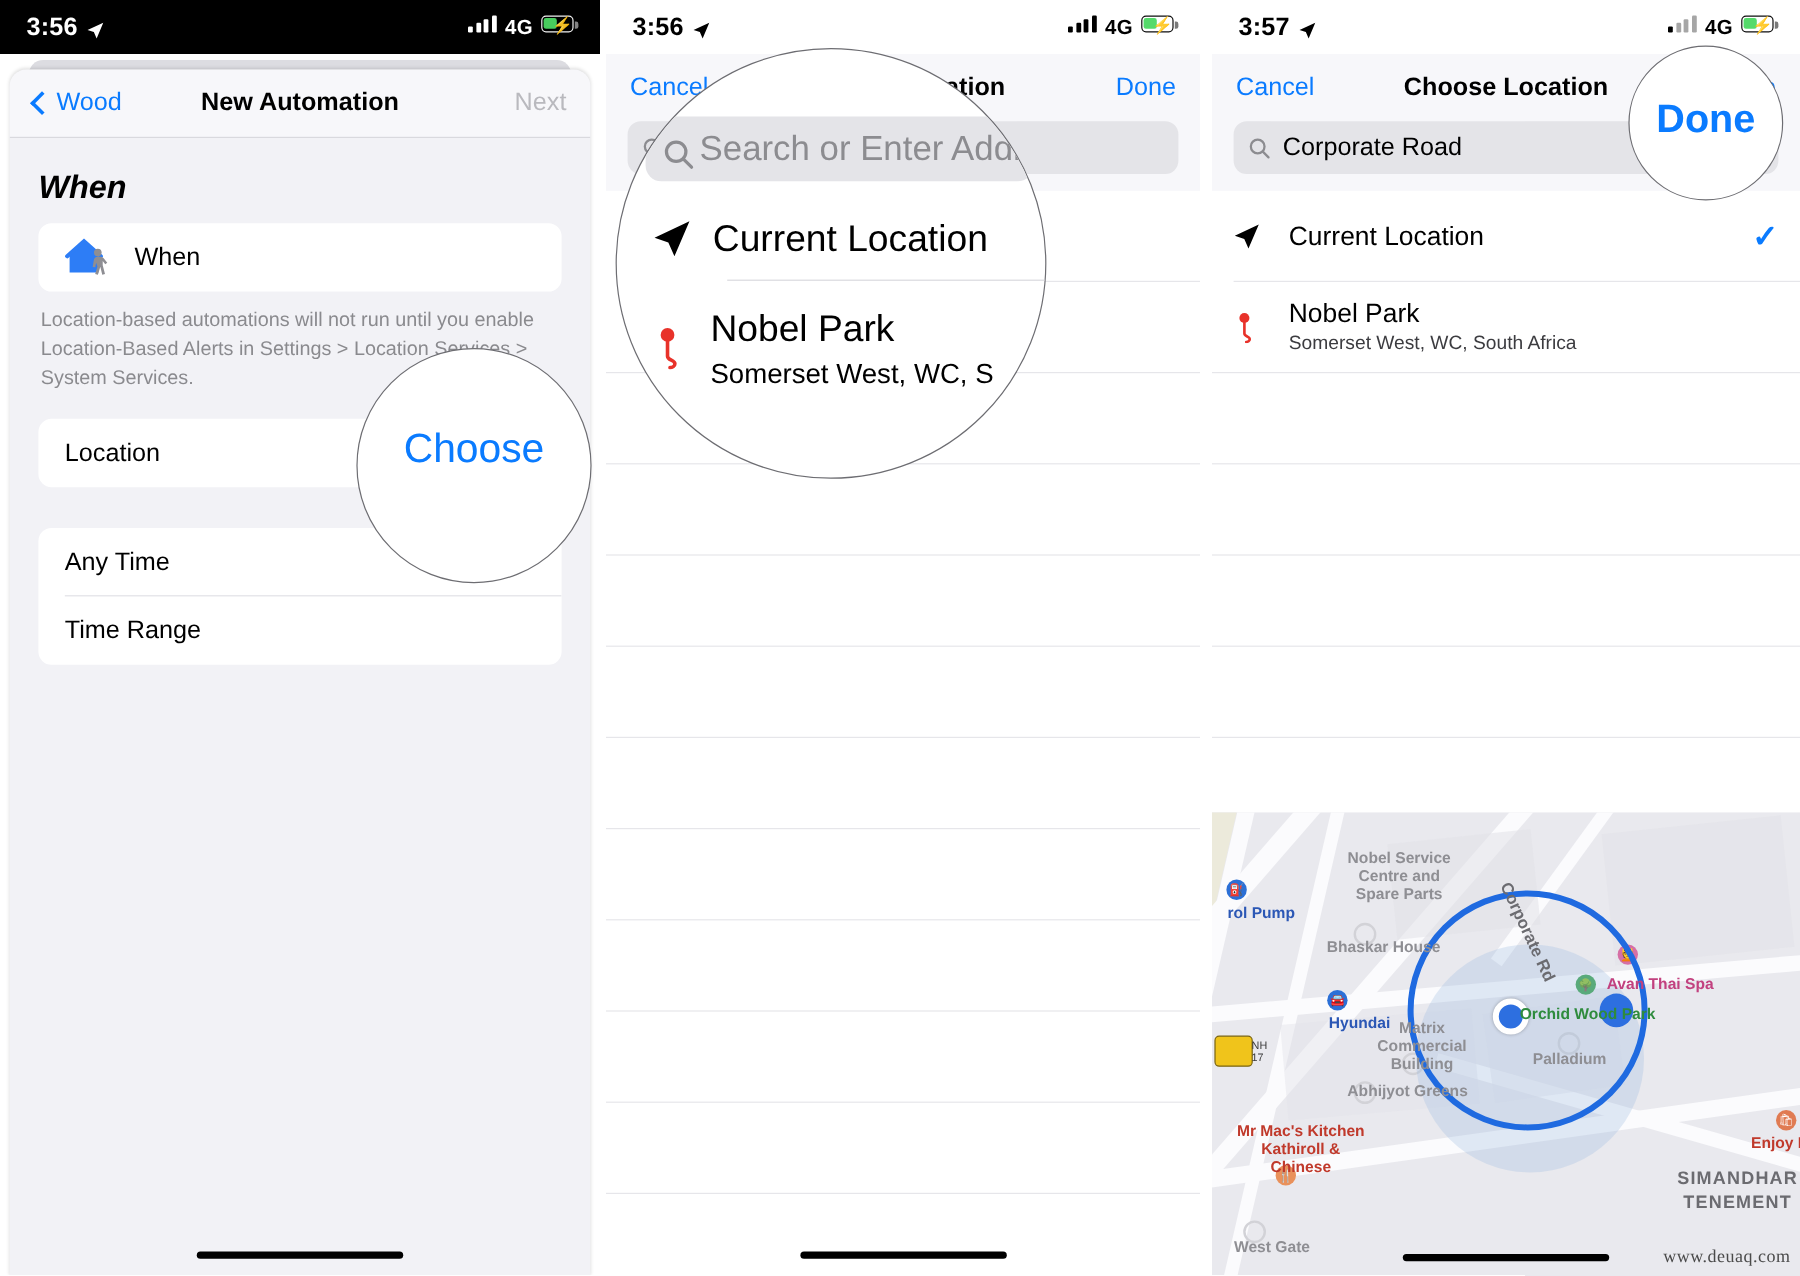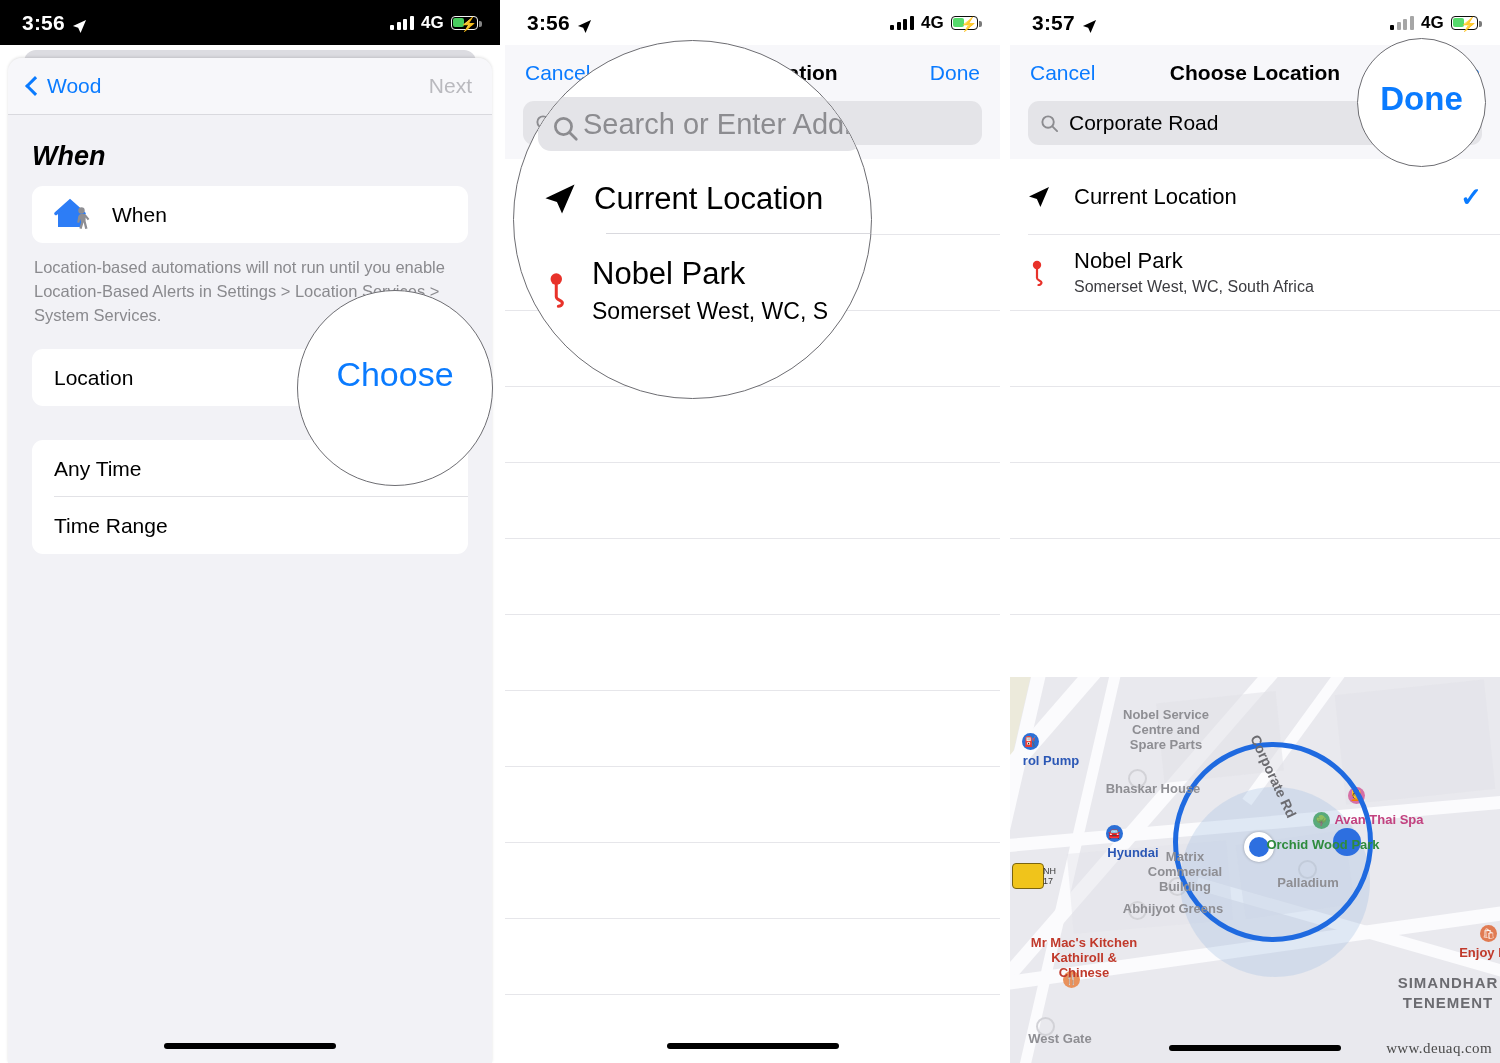--- a/index.html
+++ b/index.html
@@ -12,21 +12,21 @@
   #panel3{left:1010px;width:490px;}
   .gap{position:absolute;top:0;height:1063px;width:5px;background:#ffffff;}
   #gap1{left:500px;}
   #gap2{left:1000px;}
 
   
   .statusbar{position:relative;height:45px;width:100%;display:flex;align-items:center;justify-content:space-between;padding:0 22px;box-sizing:border-box;}
   .sb-dark{background:#000;color:#fff;}
   .sb-light{background:#ffffff;color:#000;}
   .sb-left{display:flex;align-items:center;gap:7px;font-size:21px;font-weight:bold;letter-spacing:.2px;}
-  .sb-right{display:flex;align-items:center;gap:7px;}
+  .sb-right{display:flex;align-items:flex-start;gap:7px;}
   .loc-arrow{display:inline-block;width:15px;height:15px;}
   .bars{display:flex;align-items:flex-end;gap:2.5px;height:14px;}
   .bars i{display:block;width:4px;border-radius:1px;background:currentColor;}
   .bars i:nth-child(1){height:5px;}
   .bars i:nth-child(2){height:8px;}
   .bars i:nth-child(3){height:11px;}
   .bars i:nth-child(4){height:14px;}
   .bars.dim i:nth-child(2),.bars.dim i:nth-child(3),.bars.dim i:nth-child(4){opacity:.35;}
   .net{font-size:17px;font-weight:bold;letter-spacing:.2px;}
   .batt{position:relative;width:27px;height:14px;border:1.6px solid currentColor;border-radius:4px;opacity:.95;box-sizing:border-box;}
@@ -128,20 +128,21 @@
 
     <div class="sheet-behind"></div>
 
     <div class="sheet">
       <div class="nav-wrap">
         <div class="navbar">
           <div class="nav-btn nav-back">
             <span class="chev"></span>
             <span>Wood</span>
           </div>
+          <div class="nav-title">New Automation</div>
           <div class="nav-btn dim">Next</div>
         </div>
       </div>
 
       <div class="section-title">When</div>
 
       <div class="card">
         <div class="row">
           <span class="leave-ico">
             <svg viewBox="0 0 44 40" width="44" height="40">
@@ -447,21 +448,21 @@
       <div class="maplabel mp-grey" style="left:78px;top:104px;width:130px;">Bhaskar House</div>
       <div class="maplabel mp-blue" style="left:78px;top:168px;width:90px;">Hyundai</div>
       <div class="maplabel mp-grey" style="left:120px;top:172px;width:110px;">Matrix
 Commercial
 Building</div>
       <div class="maplabel mp-grey" style="left:98px;top:224px;width:130px;">Abhijyot Greens</div>
       <div class="maplabel mp-red" style="left:4px;top:258px;width:140px;">Mr Mac's Kitchen
 Kathiroll &amp;
 Chinese</div>
       <div class="maplabel mp-grey" style="left:0px;top:354px;width:100px;">West Gate</div>
-      <div class="maplabel mp-pink" style="left:304px;top:135px;width:130px;">Avan Thai Spa</div>
+      <div class="maplabel mp-pink" style="left:288px;top:135px;width:130px;text-align:right;">Avan Thai Spa</div>
       <div class="maplabel mp-green" style="left:238px;top:160px;width:150px;">Orchid Wood Park</div>
       <div class="maplabel mp-grey" style="left:248px;top:198px;width:100px;">Palladium</div>
       <div class="maplabel mp-red" style="left:438px;top:268px;width:70px;">Enjoy P</div>
       <div class="maplabel mp-dark" style="left:368px;top:296px;width:140px;font-size:15px;line-height:20px;letter-spacing:1px;">SIMANDHAR
 TENEMENT</div>
       <div class="maplabel mp-dark" style="left:218px;top:92px;width:90px;font-size:14px;transform:rotate(65deg);transform-origin:center;">Corporate Rd</div>
 
       <div class="wmark">www.deuaq.com</div>
       <div class="home-ind" style="bottom:12px;"></div>
     </div>

